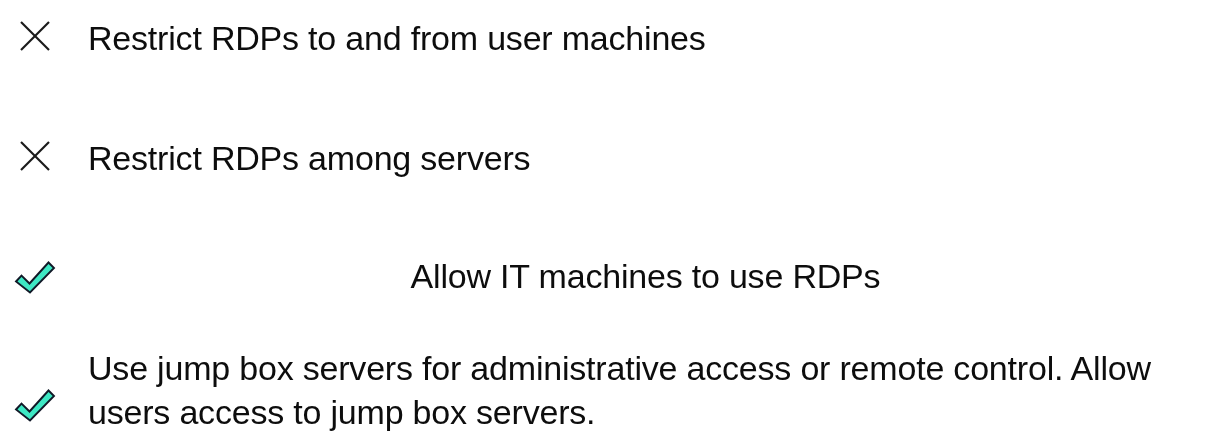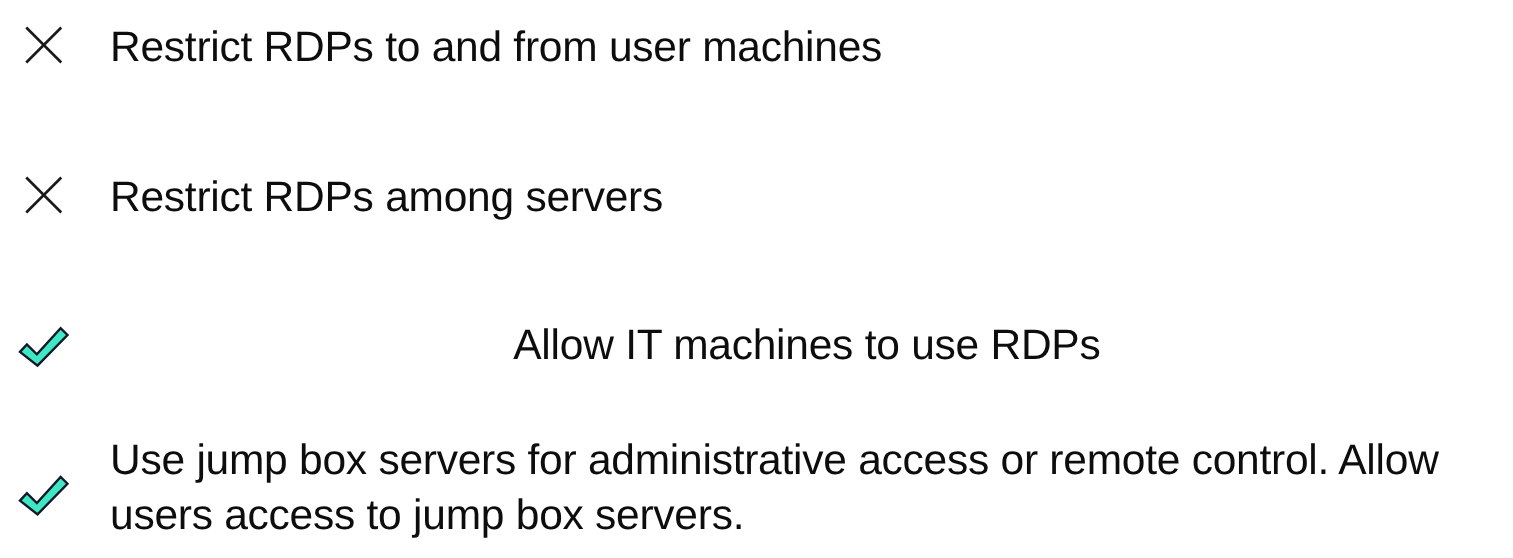--- a/index.html
+++ b/index.html
@@ -26,21 +26,21 @@
     left: 0;
     display: flex;
     align-items: flex-start;
     width: 1210px;
   }
 
   
   .row-0 { top: 16px; }
   .row-1 { top: 136px; }
   .row-2 { top: 254px; text-align: center; }
-  .row-3 { top: 346px; }
+  .row-3 { top: 346px; align-items: center; }
 
   .status-icon {
     flex: 0 0 auto;
     width: 58px;
     margin-left: 6px;
     display: flex;
     justify-content: center;
     align-items: flex-start;
     padding-top: 3px;
   }

